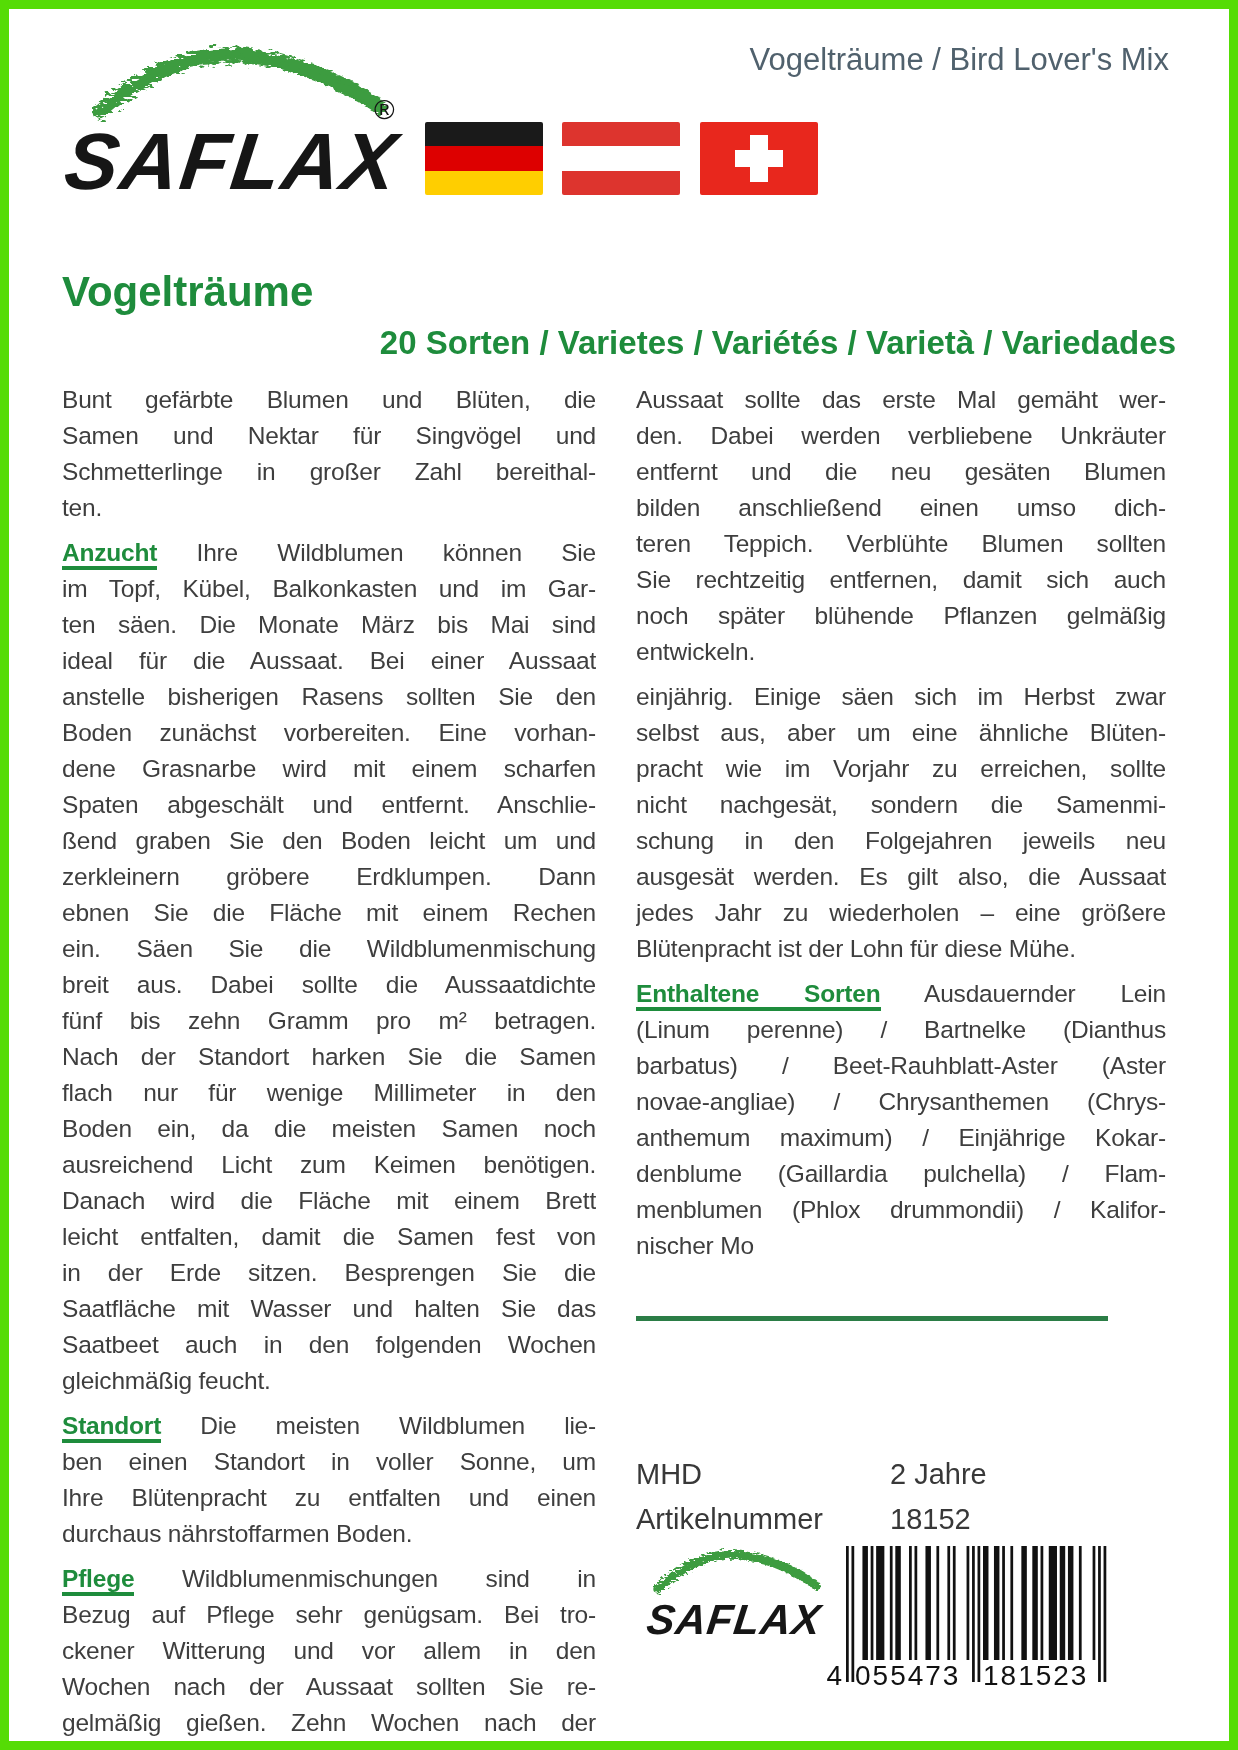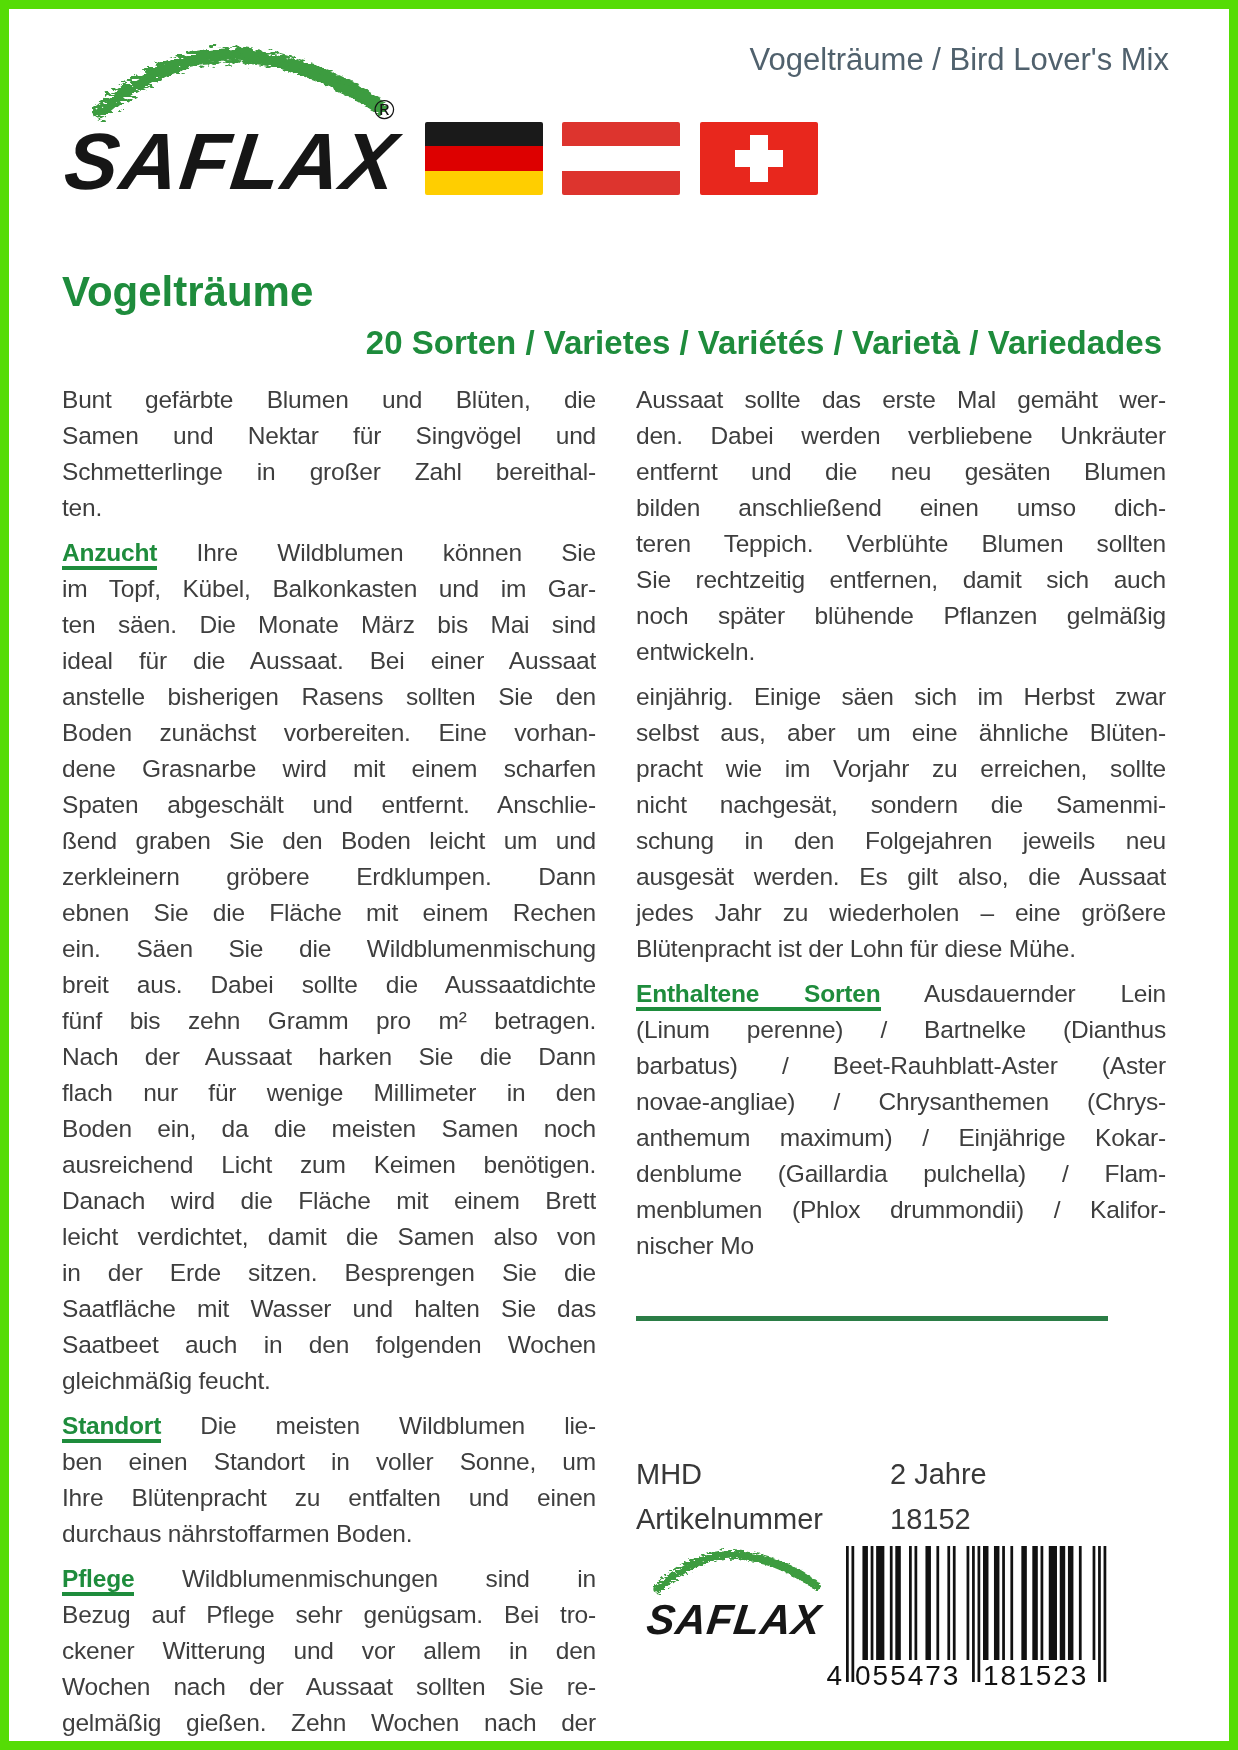--- a/index.html
+++ b/index.html
@@ -16,21 +16,21 @@
   .flag{position:absolute;top:122px;width:118px;height:73px;border-radius:2px;overflow:hidden;}
   .flag-de{left:425px;}
   .flag-at{left:562px;}
   .flag-ch{left:700px;background:#E8271D;}
   .flag .band{width:100%;height:33.34%;}
   .ch-cross-v{position:absolute;left:50px;top:13px;width:18px;height:47px;background:#fff;}
   .ch-cross-h{position:absolute;left:35px;top:28px;width:48px;height:17px;background:#fff;}
 
   
   .main-title{position:absolute;left:62px;top:268px;font-size:42px;font-weight:bold;color:#1E8C3C;}
-  .sub-title{position:absolute;left:58px;top:324px;width:1104px;text-align:right;font-size:33px;
+  .sub-title{position:absolute;left:72px;top:324px;width:1104px;text-align:right;font-size:33px;
              font-weight:600;color:#1E8C3C;}
 
   
   .col{position:absolute;top:366px;color:#3E3E3E;margin-top:16px;}
   .col-left{left:62px;width:534px;}
   .col-right{left:636px;width:530px;}
   .section{margin-bottom:9px;}
   .line{height:36px;line-height:36px;font-size:24.5px;letter-spacing:-0.2px;
         text-align:justify;text-align-last:justify;overflow:hidden;}
   .line.last{text-align-last:left;}
@@ -111,26 +111,26 @@
         <div class="line">anstelle bisherigen Rasens sollten Sie den</div>
         <div class="line">Boden zunächst vorbereiten. Eine vorhan-</div>
         <div class="line">dene Grasnarbe wird mit einem scharfen</div>
         <div class="line">Spaten abgeschält und entfernt. Anschlie-</div>
         <div class="line">ßend graben Sie den Boden leicht um und</div>
         <div class="line">zerkleinern gröbere Erdklumpen. Dann</div>
         <div class="line">ebnen Sie die Fläche mit einem Rechen</div>
         <div class="line">ein. Säen Sie die Wildblumenmischung</div>
         <div class="line">breit aus. Dabei sollte die Aussaatdichte</div>
         <div class="line">fünf bis zehn Gramm pro m² betragen.</div>
-        <div class="line">Nach der Aussaat harken Sie die Dann</div>
+        <div class="line">Nach der Standort harken Sie die Samen</div>
         <div class="line">flach nur für wenige Millimeter in den</div>
         <div class="line">Boden ein, da die meisten Samen noch</div>
         <div class="line">ausreichend Licht zum Keimen benötigen.</div>
         <div class="line">Danach wird die Fläche mit einem Brett</div>
-        <div class="line">leicht verdichtet, damit die Samen also von</div>
+        <div class="line">leicht entfalten, damit die Samen fest von</div>
         <div class="line">in der Erde sitzen. Besprengen Sie die</div>
         <div class="line">Saatfläche mit Wasser und halten Sie das</div>
         <div class="line">Saatbeet auch in den folgenden Wochen</div>
         <div class="line last">gleichmäßig feucht.</div>
       </div>
       <div class="section">
         <div class="line"><span class="shead">Standort</span> <span>Die meisten Wildblumen lie-</span></div>
         <div class="line">ben einen Standort in voller Sonne, um</div>
         <div class="line">Ihre Blütenpracht zu entfalten und einen</div>
         <div class="line last">durchaus nährstoffarmen Boden.</div>

